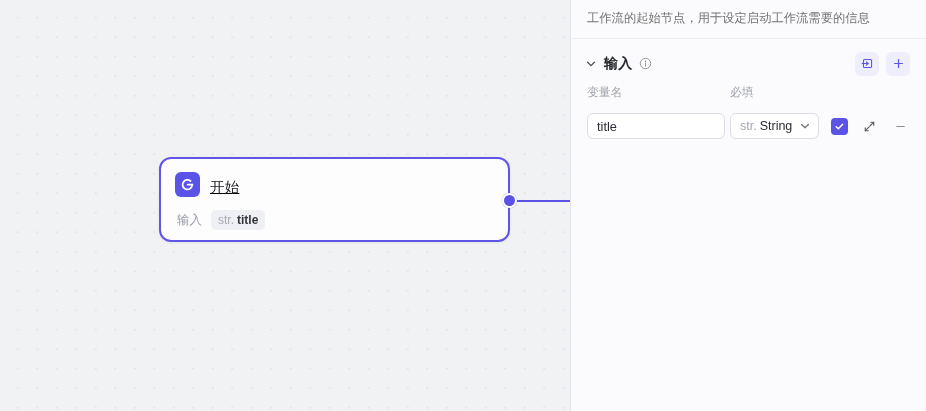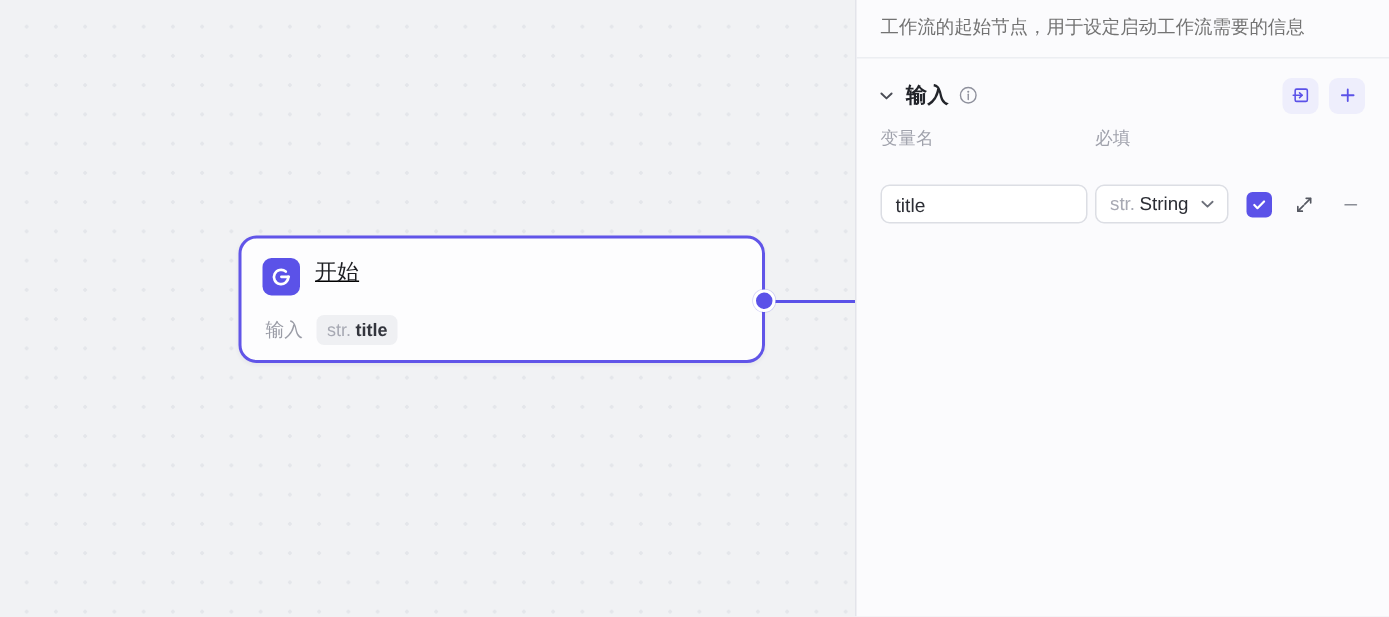--- a/index.html
+++ b/index.html
@@ -40,21 +40,21 @@
     height: 85px;
     background: #fdfdfe;
     border: 2px solid #6155e8;
     border-radius: 12px;
     box-shadow: 0 1px 3px rgba(40,40,80,0.06);
     padding: 13px 14px 0 14px;
   }
 
   .node-head {
     display: flex;
-    align-items: flex-start;
+    align-items: flex-end;
     gap: 10px;
     text-decoration: underline;
   }
 
   .node-icon {
     width: 25px;
     height: 25px;
     border-radius: 6px;
     background: #5b52e8;
     display: flex;
@@ -188,21 +188,21 @@
   
   .form {
     padding: 10px 16px 0 16px;
   }
 
   .col-heads {
     display: flex;
     align-items: center;
     font-size: 11.8px;
     color: #a0a2ac;
-    margin-bottom: 22px;
+    margin-bottom: 12px;
   }
   .ch-name  { width: 143px; }
   .ch-type  { width: 118px; }
   .ch-req   { width: 40px; }
 
   .row {
     display: flex;
     align-items: center;
   }
 

